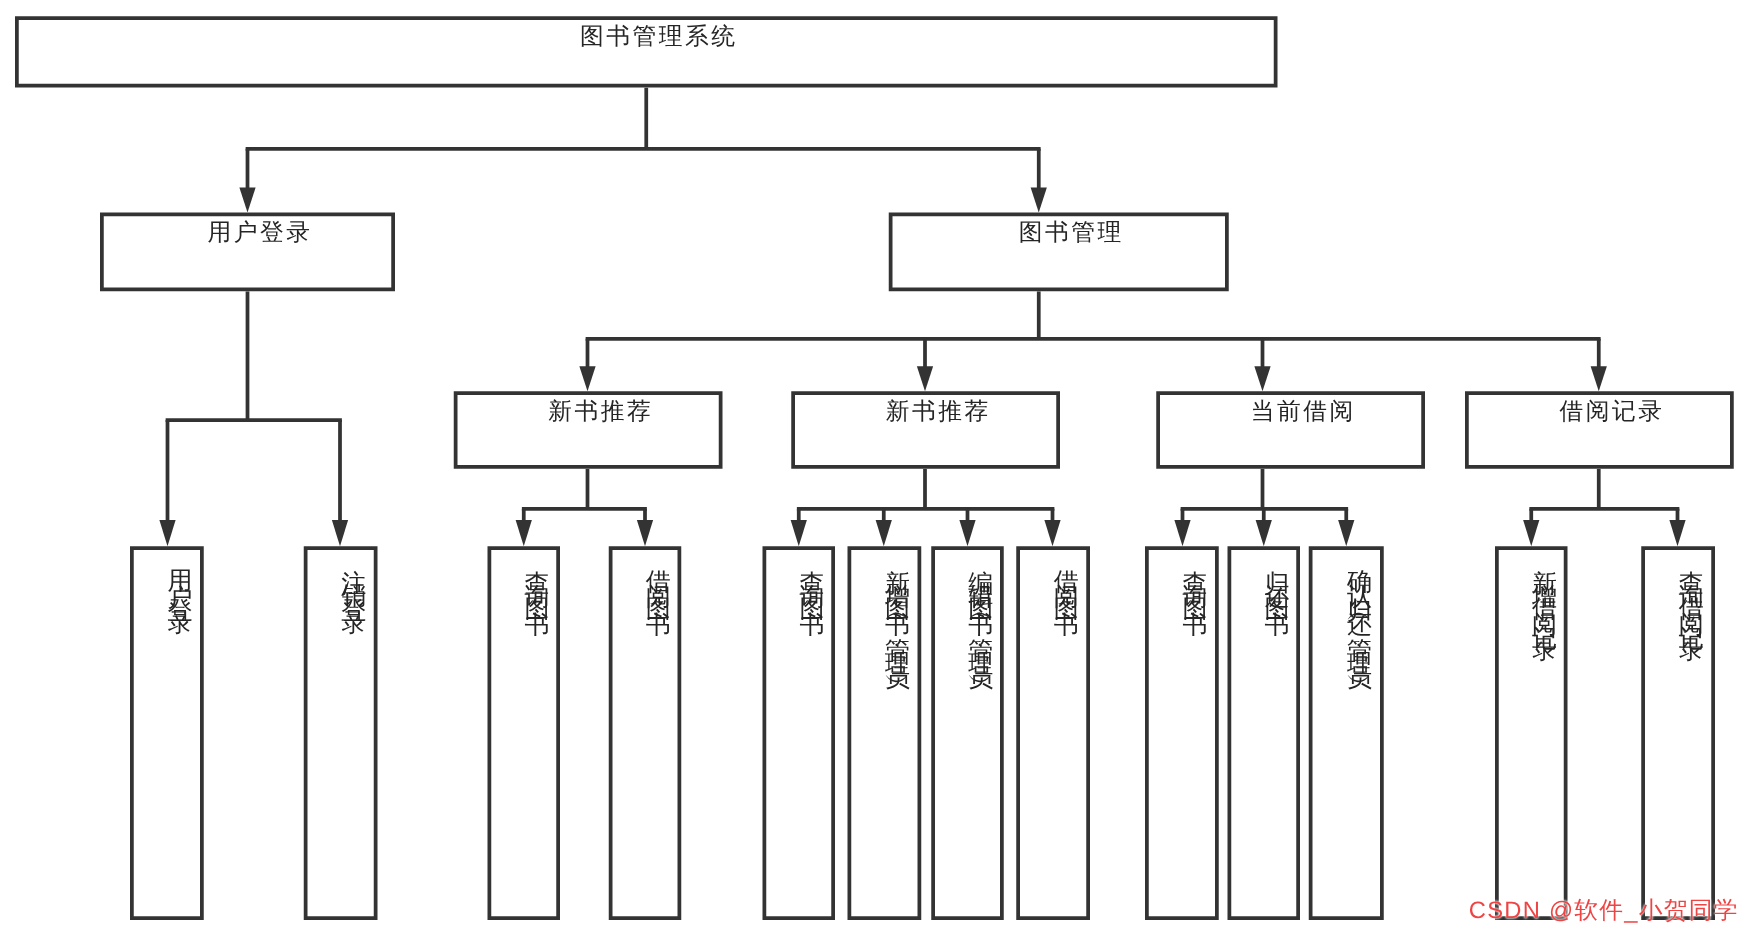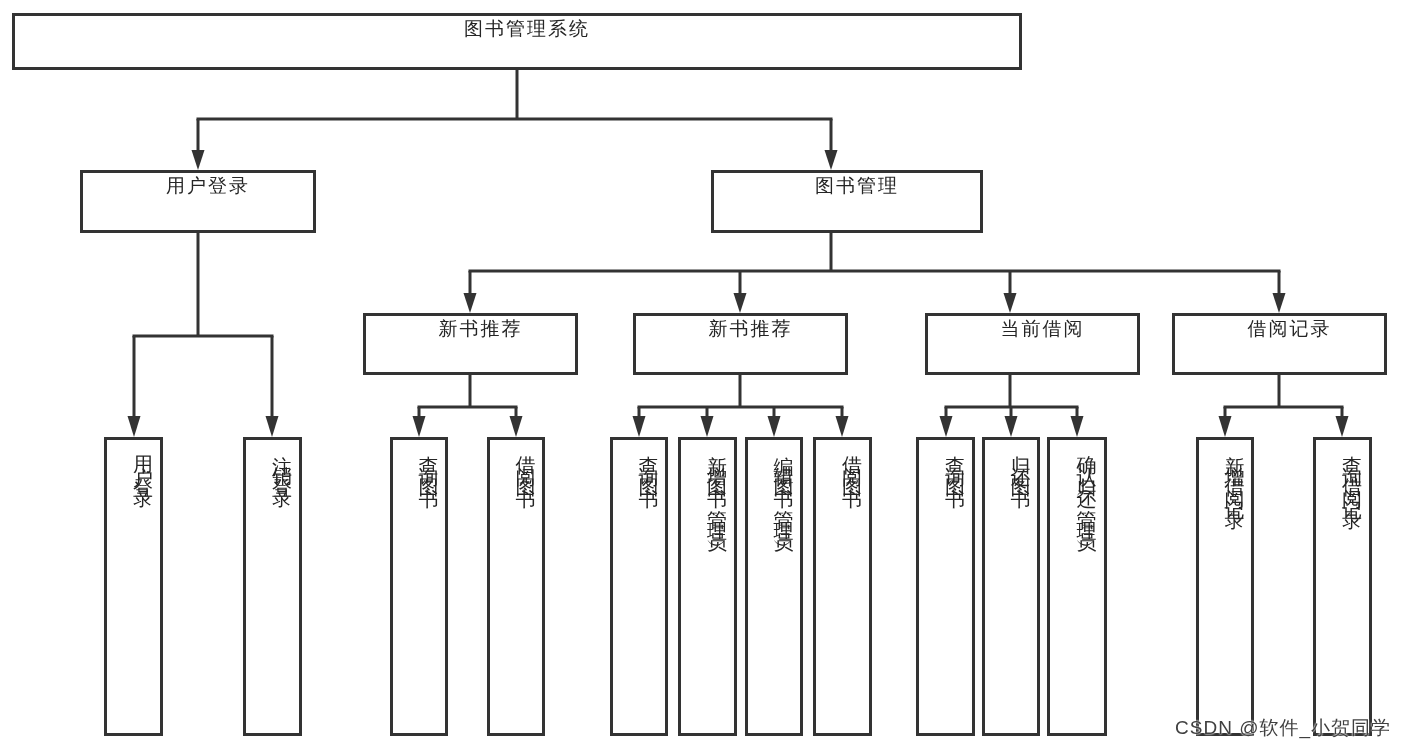--- a/index.html
+++ b/index.html
@@ -40,21 +40,21 @@
     font-size: 20px;
     letter-spacing: 11px;
     color: #252525;
     line-height: 1;
   }
   .watermark {
     position: absolute;
     right: 14px;
     bottom: 6px;
     font-size: 19px;
-    color: #404040;
+    color: #ef4444;
     letter-spacing: 1px;
     text-shadow: 0 0 2px #ffffff, 0 0 2px #ffffff;
     z-index: 5;
     white-space: nowrap;
   }
 </style>
 </head>
 <body>
 
 <div class="stage">

